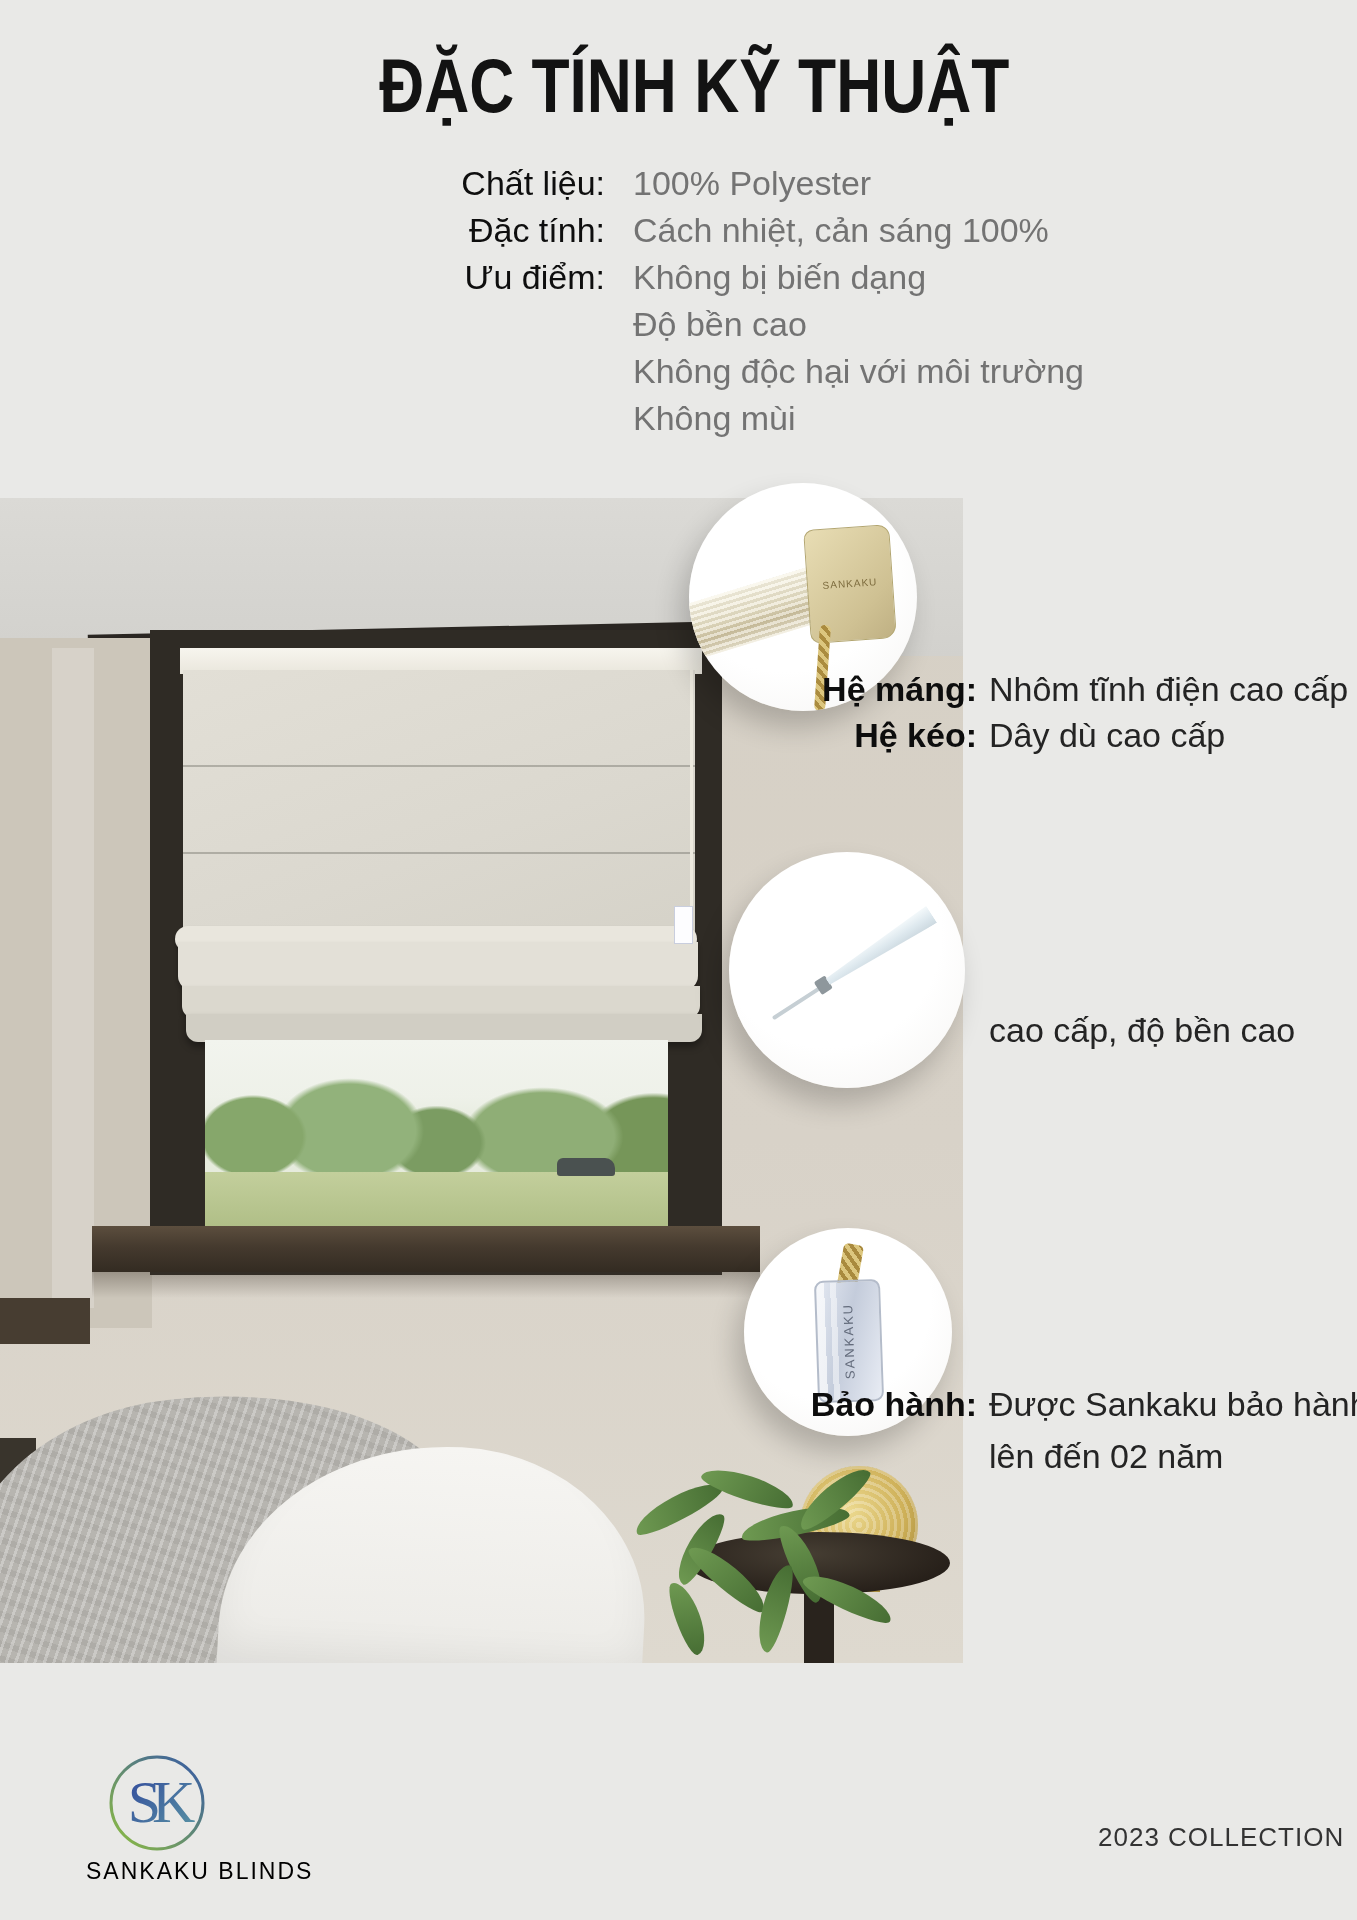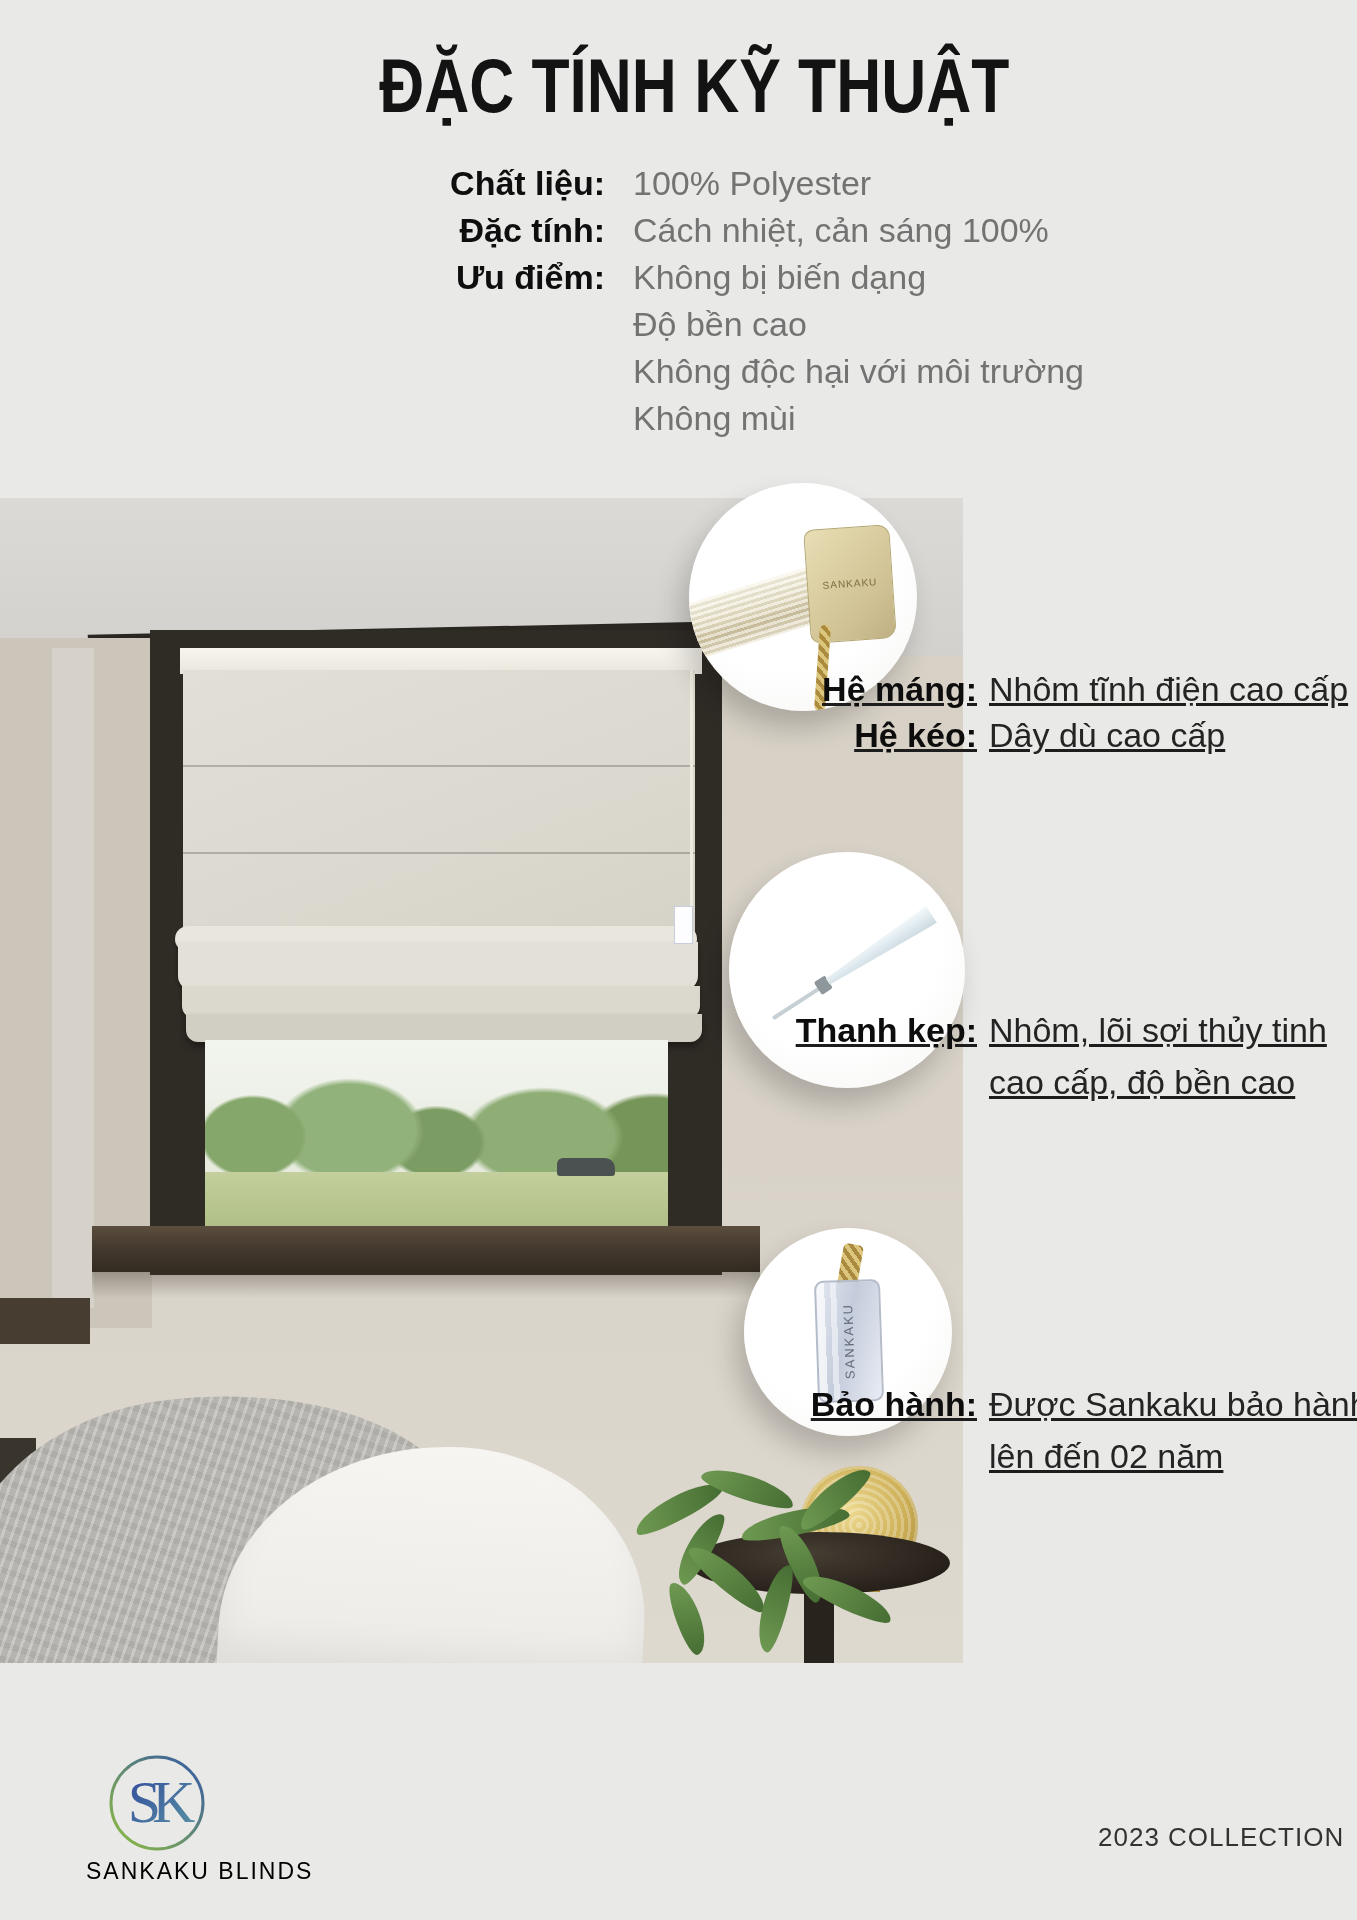--- a/index.html
+++ b/index.html
@@ -10,21 +10,21 @@
   }
   
   .title-wrap{position:absolute; left:16px; top:42px; width:100%; text-align:center;}
   .title{
     display:inline-block; font-size:76px; font-weight:700; color:#131313;
     letter-spacing:0; transform:scaleX(.82); transform-origin:center; white-space:nowrap;
   }
   
   .specs{position:absolute; left:185px; top:160px;}
   .spec-row{display:flex; line-height:47px; font-size:34px;}
-  .spec-label{width:420px; text-align:right; font-weight:700; color:#0e0e0e;}
+  .spec-label{width:420px; text-align:right; font-weight:400; color:#0e0e0e;}
   .spec-value{margin-left:28px; color:#737373; white-space:nowrap;}
   
   .photo{position:absolute; left:0; top:498px; width:963px; height:1165px; overflow:hidden;
          background:linear-gradient(180deg,#d6d0c5 0%,#d8d2c8 55%,#ded9cf 100%);}
   .photo *{position:absolute;}
   .ceiling{left:0; top:0; width:100%; height:158px;
            background:linear-gradient(180deg,#dbdad6,#d2d1cd);}
   .soffit{left:88px; top:130px; width:640px; height:30px; background:#2a2622; transform:rotate(-1.2deg);}
   .reveal{left:0; top:140px; width:152px; height:690px; background:#ccc6ba;}
   .reveal-hi{left:52px; top:150px; width:42px; height:660px; background:#d7d2c9;}
@@ -113,21 +113,21 @@
                background:repeating-linear-gradient(45deg,#dcc67e 0 4px,#a98a3e 4px 8px);}
   .weight-body{left:72px; top:52px; width:62px; height:118px; border-radius:9px;
                border:2px solid #b4bcca; transform:rotate(-2deg);
                background:
                  linear-gradient(90deg,rgba(255,255,255,.7) 0 8px,rgba(0,0,0,0) 8px 14px,rgba(255,255,255,.5) 14px 20px,rgba(0,0,0,0) 20px),
                  linear-gradient(105deg,#e4e9f2,#c4ccdb 45%,#e8ecf4);}
   .weight-body span{position:absolute; left:50%; top:50%; transform:translate(-50%,-50%) rotate(180deg);
                     writing-mode:vertical-rl; font-size:13px; letter-spacing:2px; color:#646c7c;}
   
   .callout-text{position:absolute; left:632px;}
-  .co-line{display:flex; font-size:34px; white-space:nowrap;text-decoration:underline;}
+  .co-line{display:flex; font-size:34px; white-space:nowrap;}
   .co-label{width:345px; text-align:right; font-weight:700; color:#0d0d0d;}
   .co-value{margin-left:12px; color:#242424;}
   .g1{top:666px;} .g1 .co-line{line-height:46px;}
   .g2{top:1004px;} .g2 .co-line{line-height:52px;}
   .g3{top:1378px;} .g3 .co-line{line-height:52px;}
   
   .logo{position:absolute; left:106px; top:1752px; width:102px; height:102px;}
   .brand{position:absolute; left:86px; top:1858px; width:260px; font-size:23px; letter-spacing:2px; color:#000000;}
   .collection{position:absolute; left:1098px; top:1822px; font-size:26px; letter-spacing:1px; color:#333;}
 </style>
@@ -234,24 +234,20 @@
 
   <div class="circle c2">
     <div class="rod-group">
       <div class="rod-tip"></div>
       <div class="rod-collar"></div>
       <div class="rod-shaft"></div>
     </div>
   </div>
   <div class="callout-text g2">
     <div class="co-line">
-      <div class="co-label">Thanh kẹp:</div>
-      <div class="co-value">Nhôm, lõi sợi thủy tinh</div>
-    </div>
-    <div class="co-line">
       <div class="co-label"></div>
       <div class="co-value">cao cấp, độ bền cao</div>
     </div>
   </div>
 
   <div class="circle c3">
     <div class="weight-loop"></div>
     <div class="weight-body">
       <span>SANKAKU</span>
     </div>

